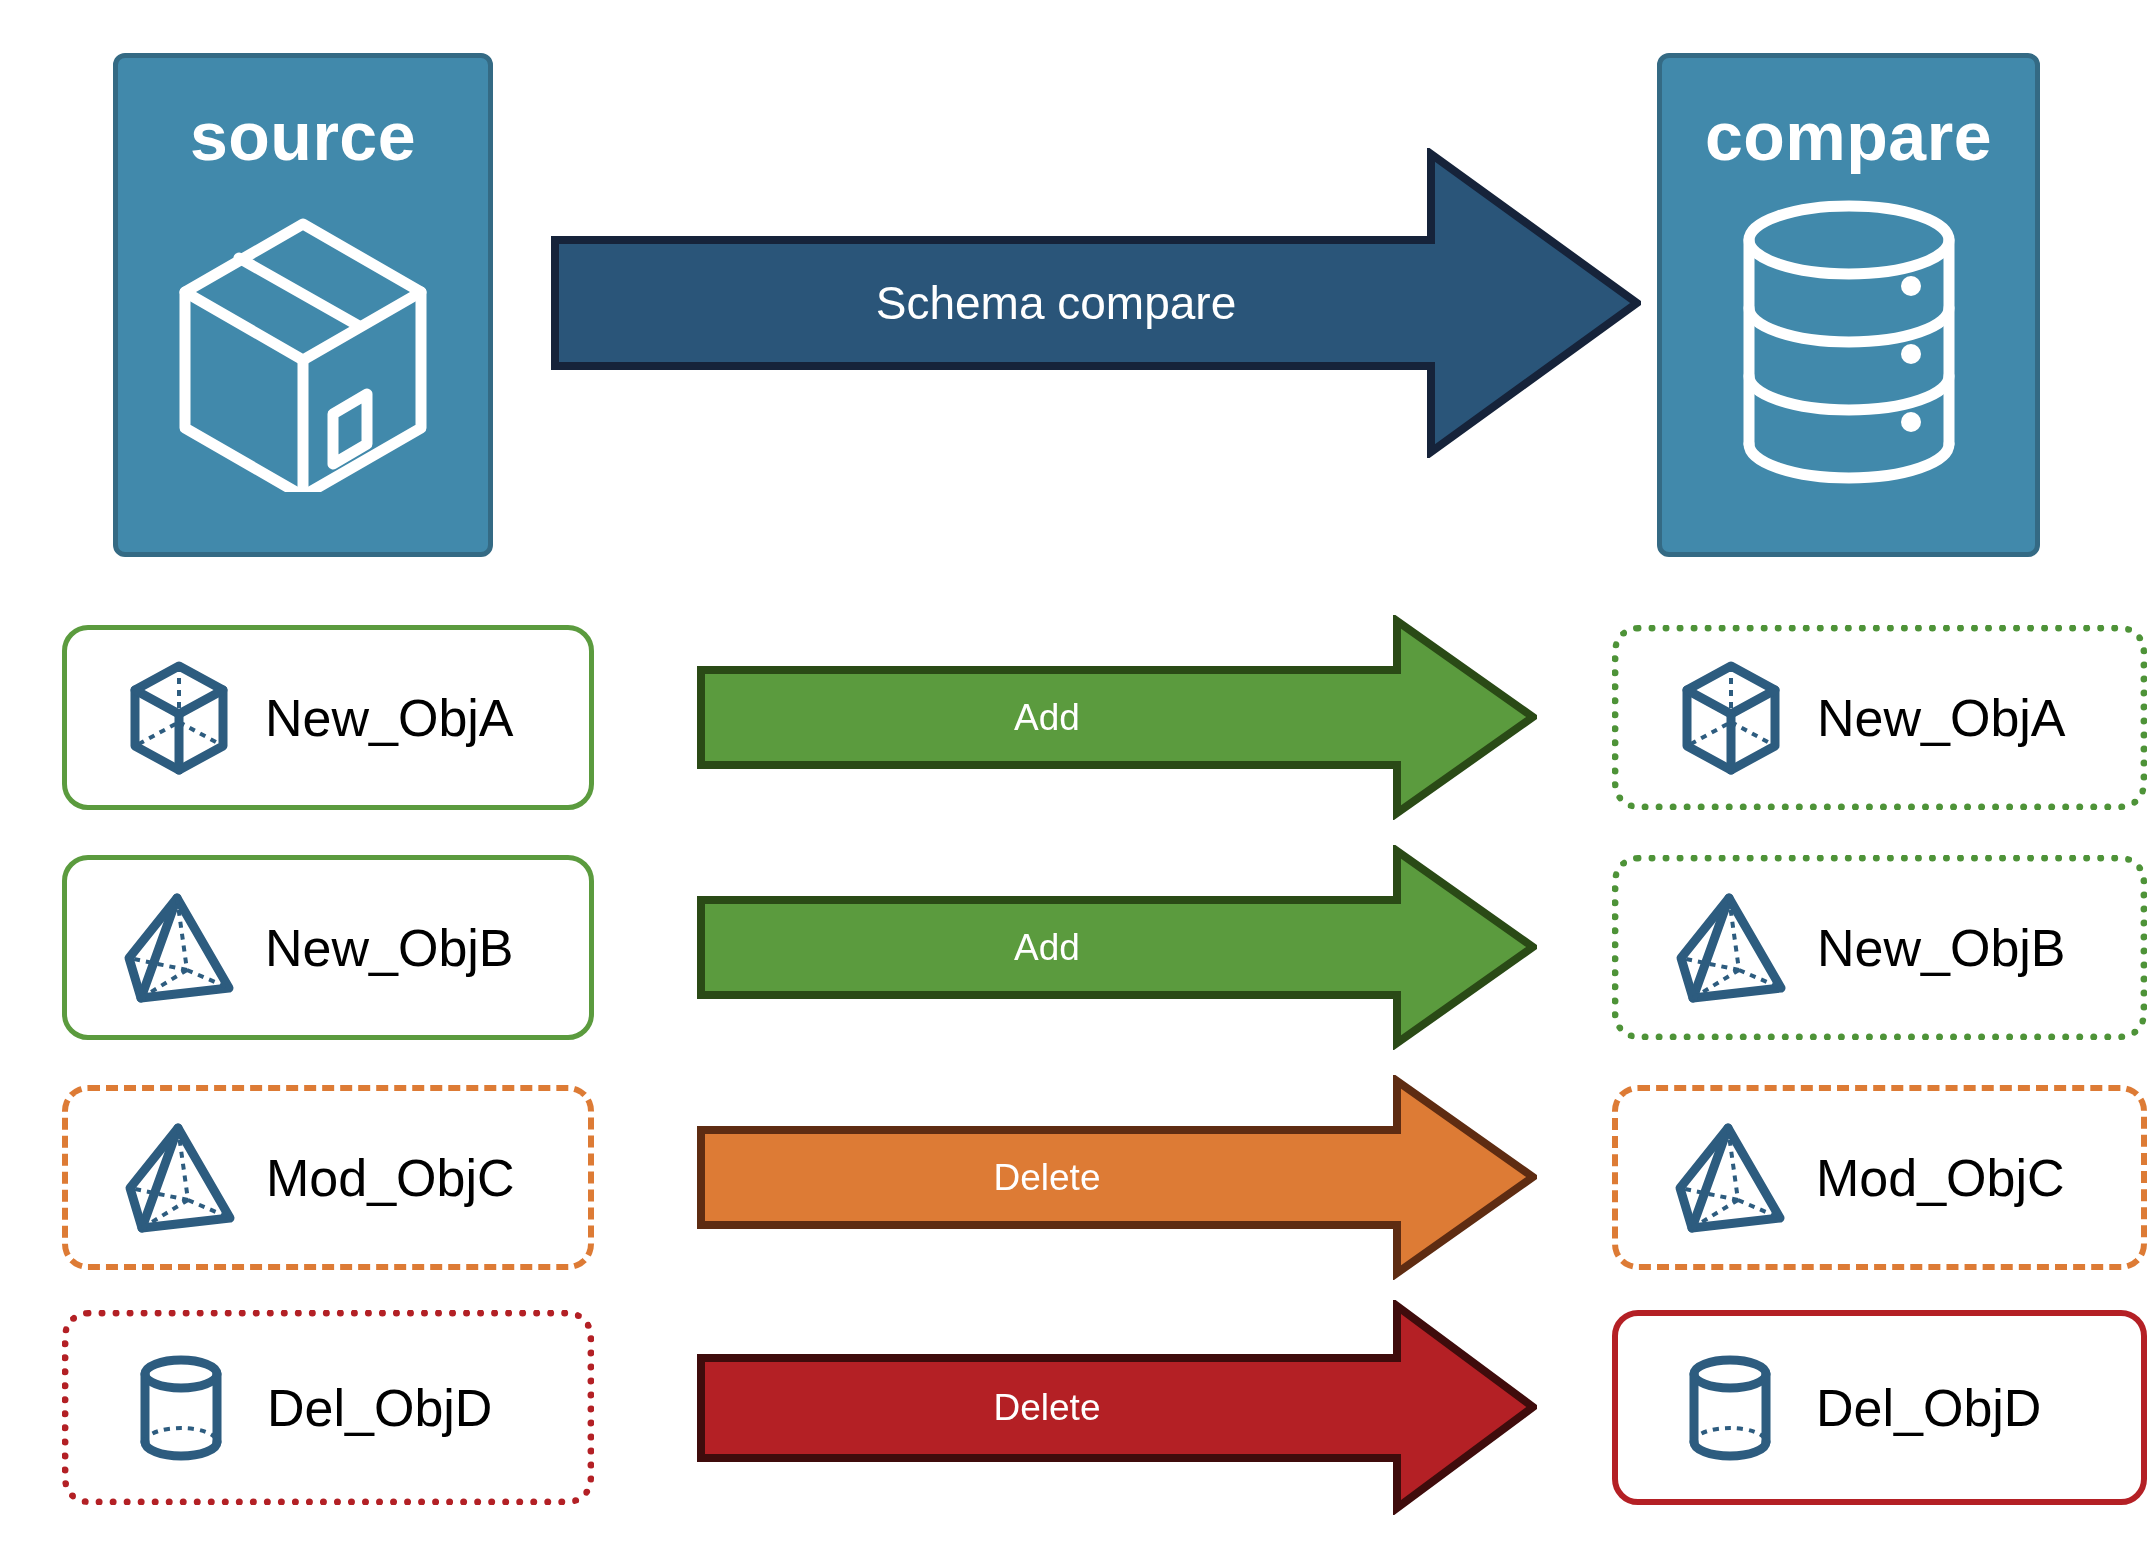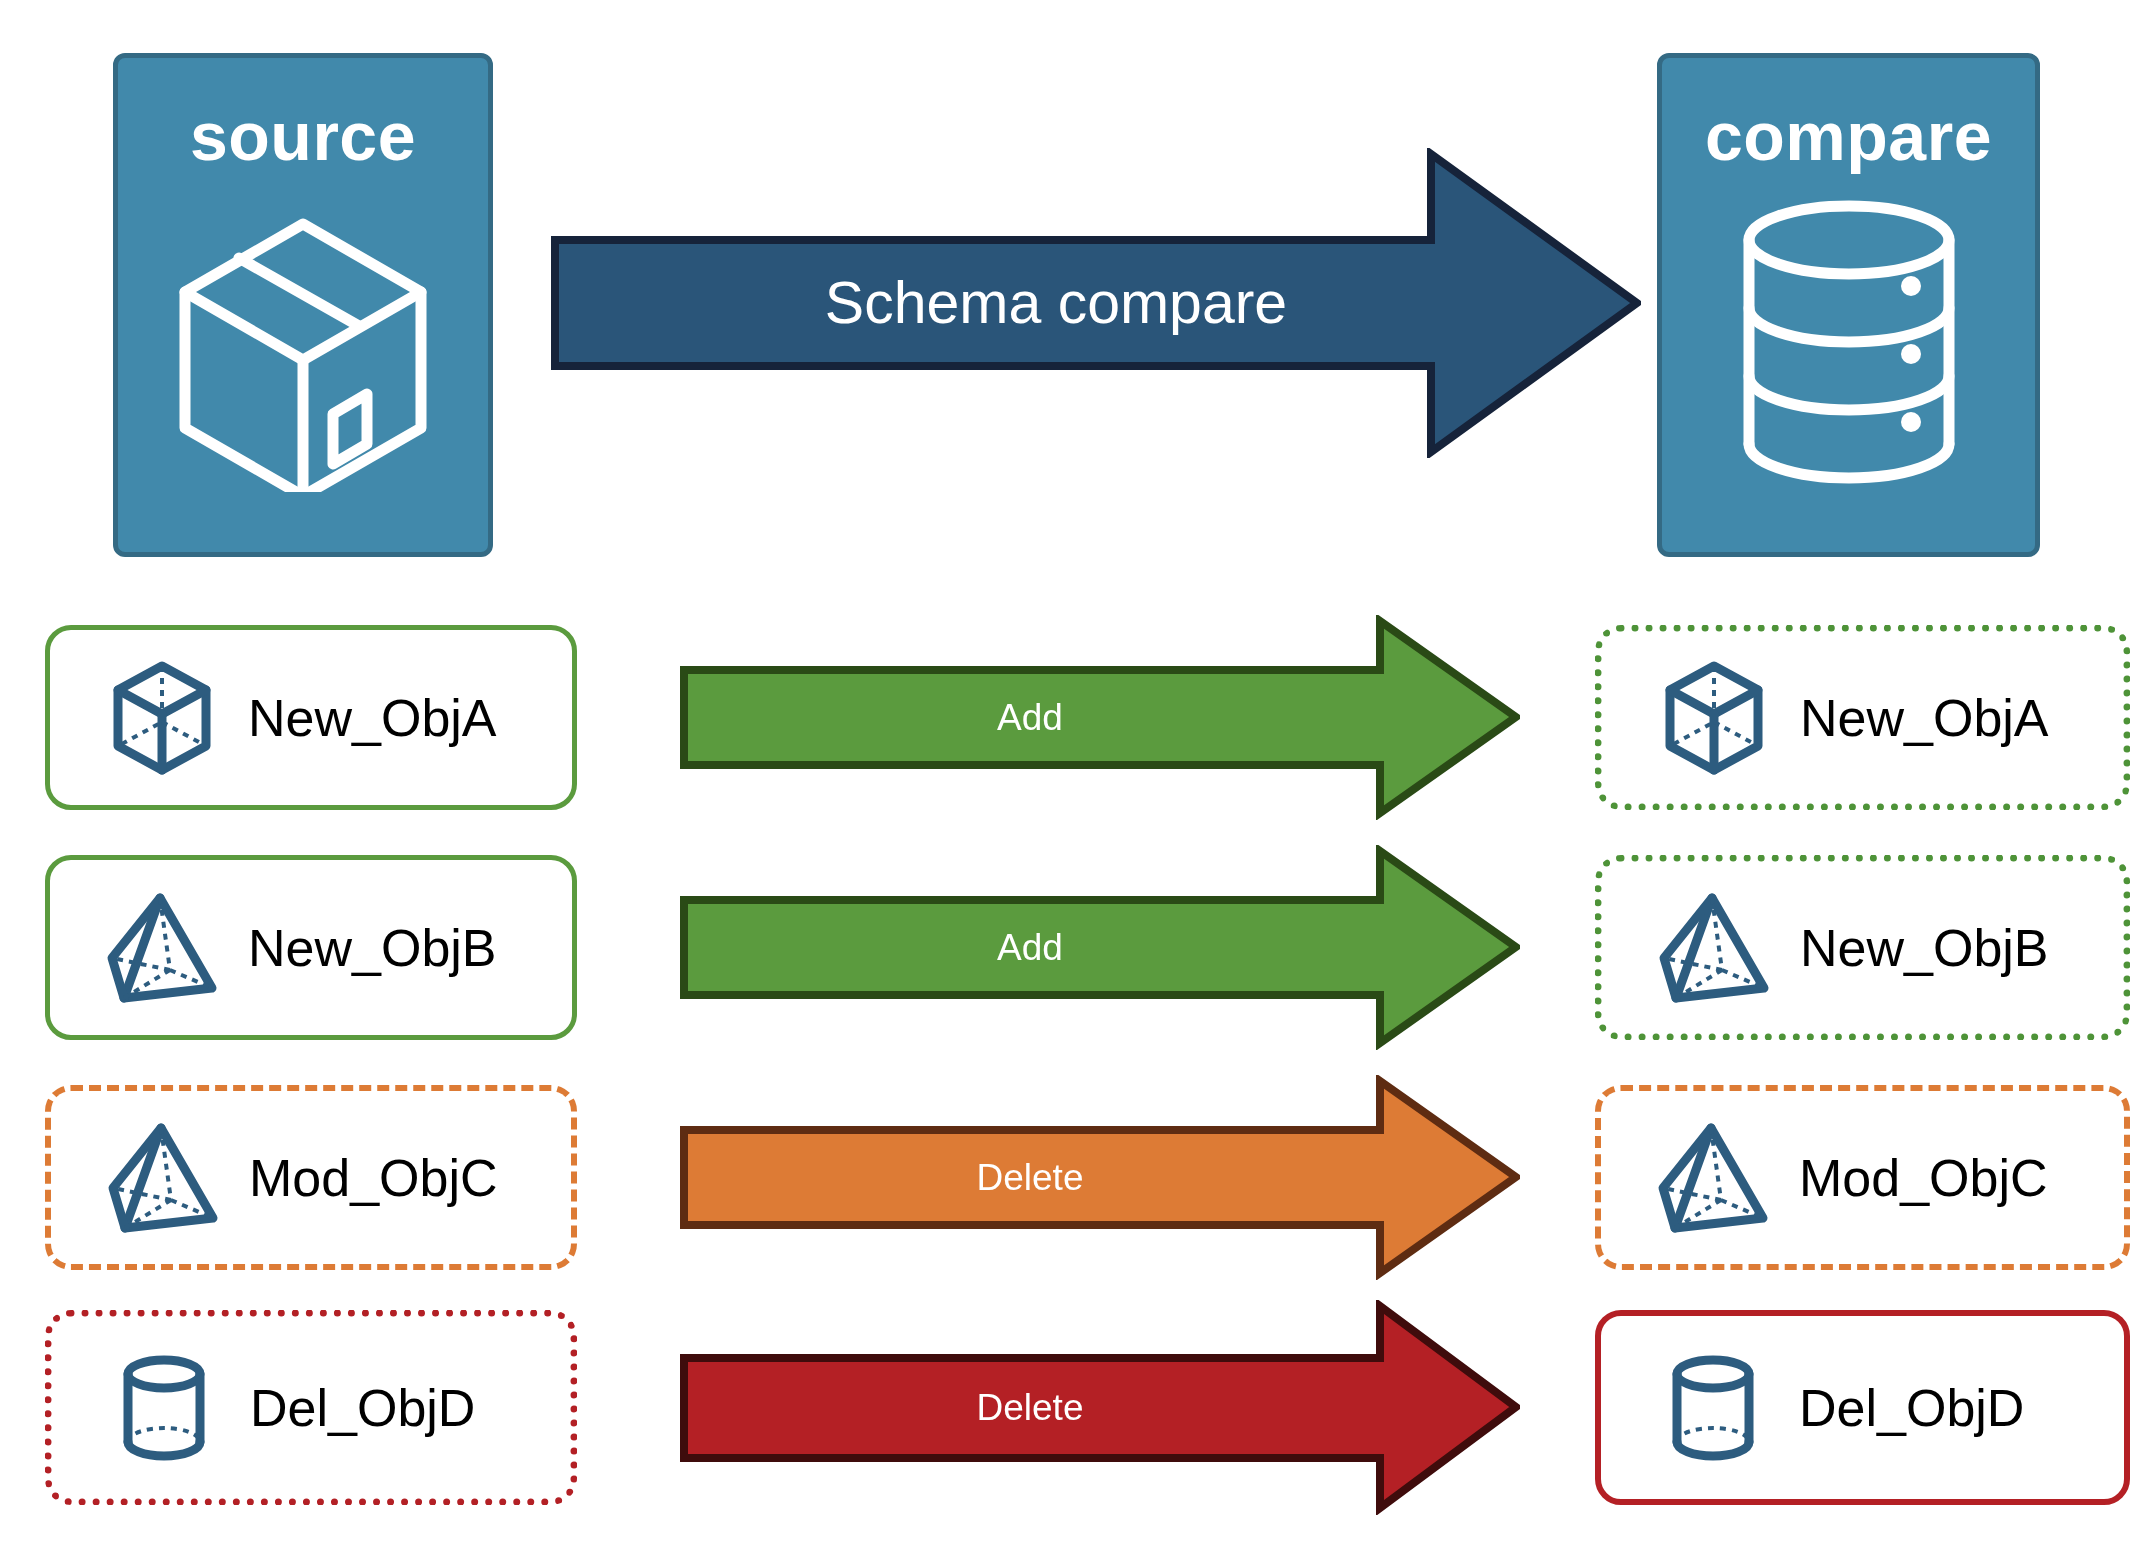--- a/index.html
+++ b/index.html
@@ -22,25 +22,25 @@
   .endpoint .ep-icon{margin-top:22px;}
 
   #src-card{left:113px;top:53px;width:380px;height:504px;}
   #tgt-card{left:1657px;top:53px;width:383px;height:504px;}
 
   
   #compare-arrow{position:absolute;left:551px;top:148px;width:1090px;height:310px;}
   #compare-label{
     position:absolute;left:551px;top:148px;width:1010px;height:310px;
     display:flex;align-items:center;justify-content:center;
-    color:#ffffff;font-size:59px;pointer-events:none;
-  }
-
-  
-  .row{position:absolute;left:0;width:1704px;height:200px;}
+    color:#ffffff;font-size:46px;pointer-events:none;
+  }
+
+  
+  .row{position:absolute;left:17px;width:1704px;height:200px;}
   .obj-box{
     position:absolute;box-sizing:border-box;
     background:#ffffff;border-radius:26px;
     display:flex;align-items:center;
   }
   .obj-box.src{left:45px;width:532px;}
   .obj-box.tgt{left:1595px;width:535px;}
   .obj-icon{width:128px;height:128px;margin-left:48px;flex:0 0 auto;display:flex;align-items:center;justify-content:center;}
   .obj-label{font-size:52px;color:#000000;margin-left:22px;white-space:nowrap;}
 

